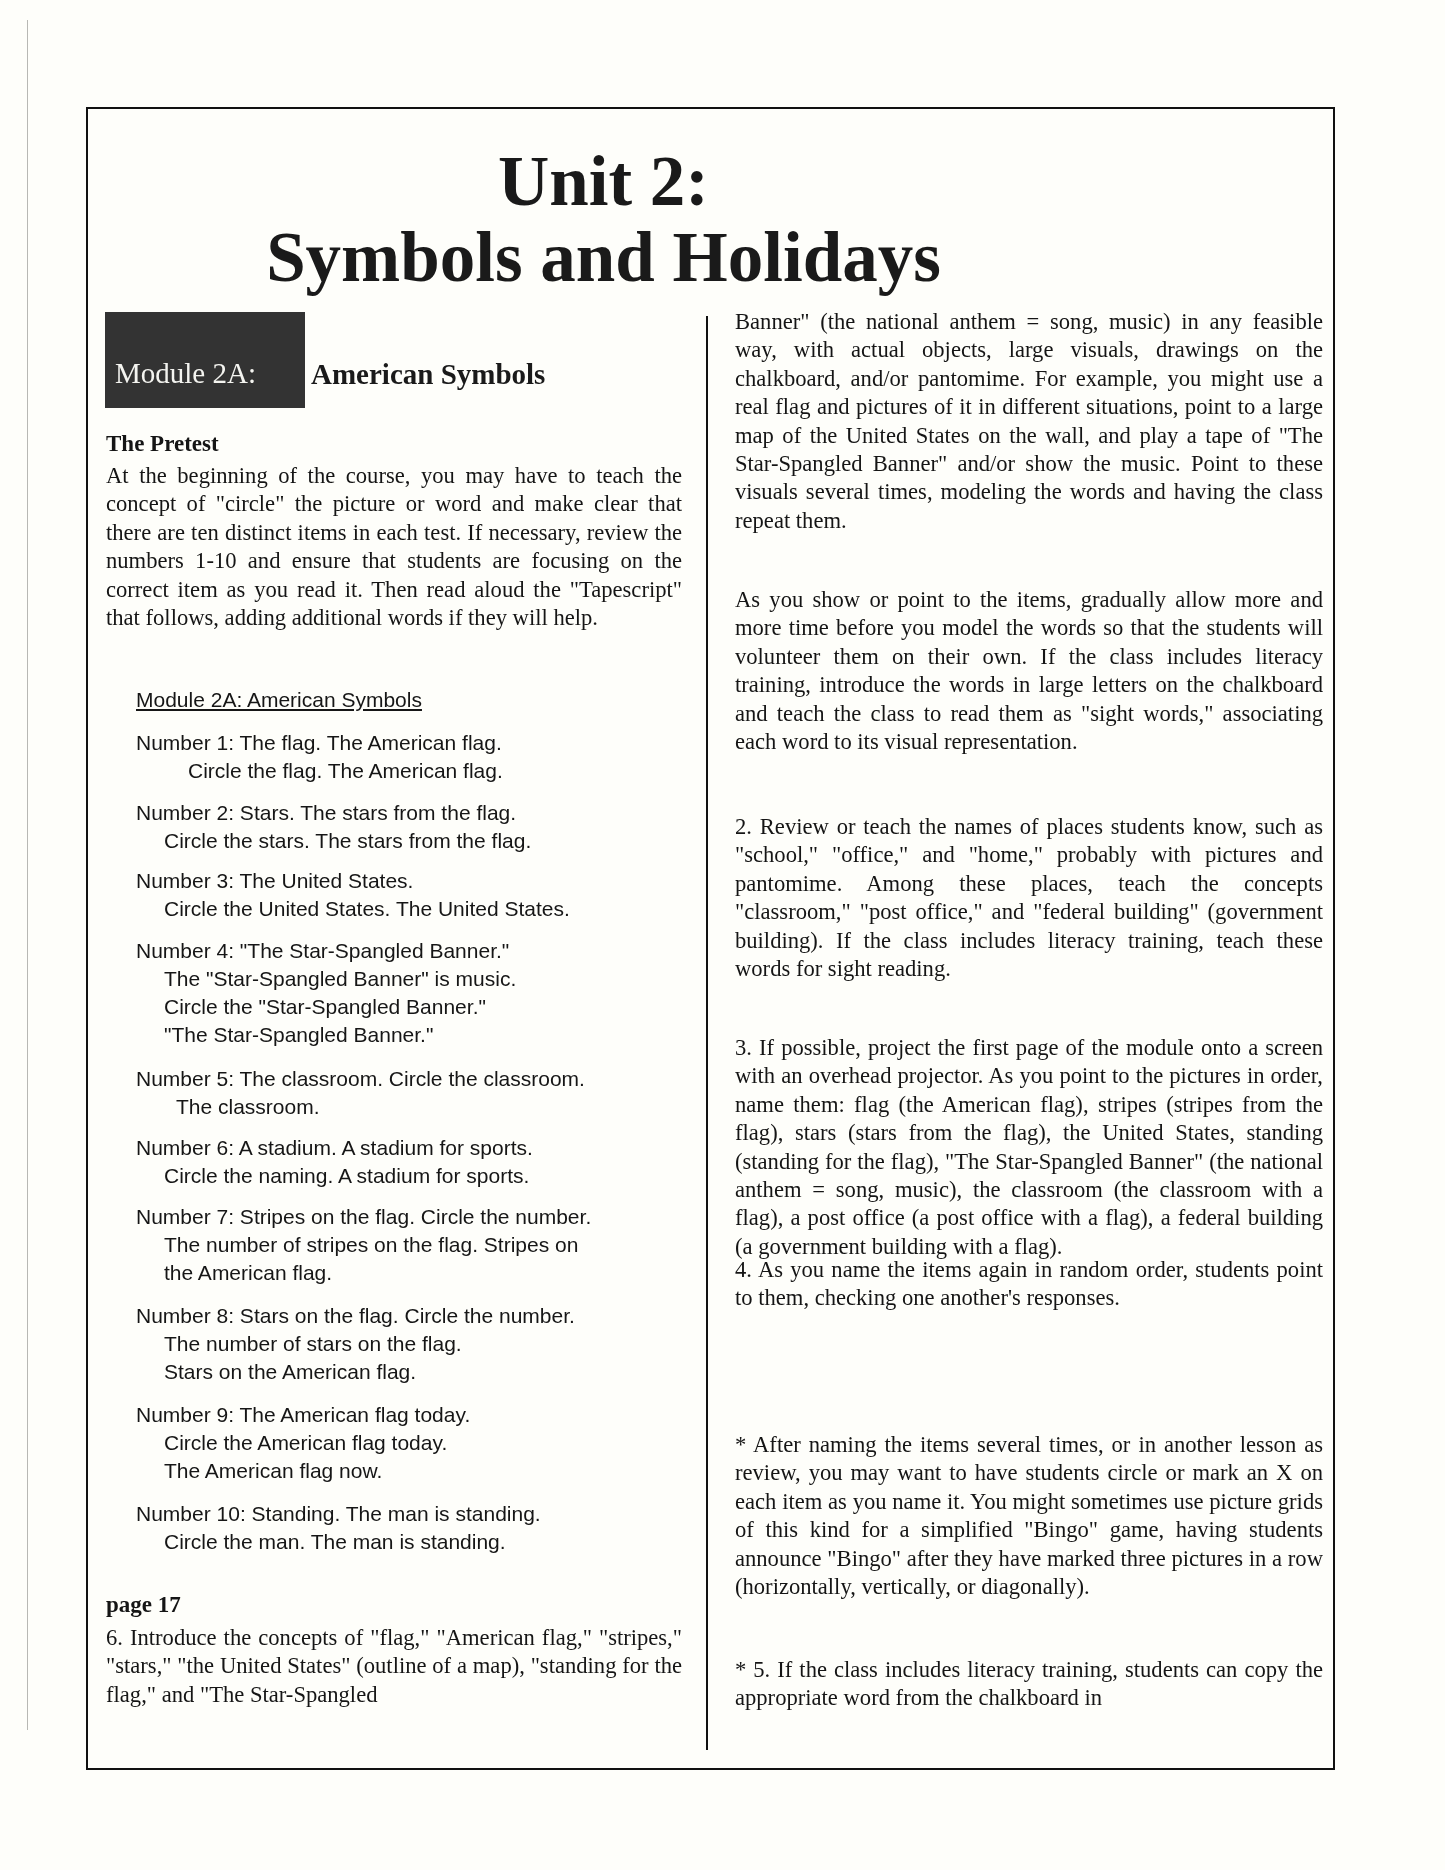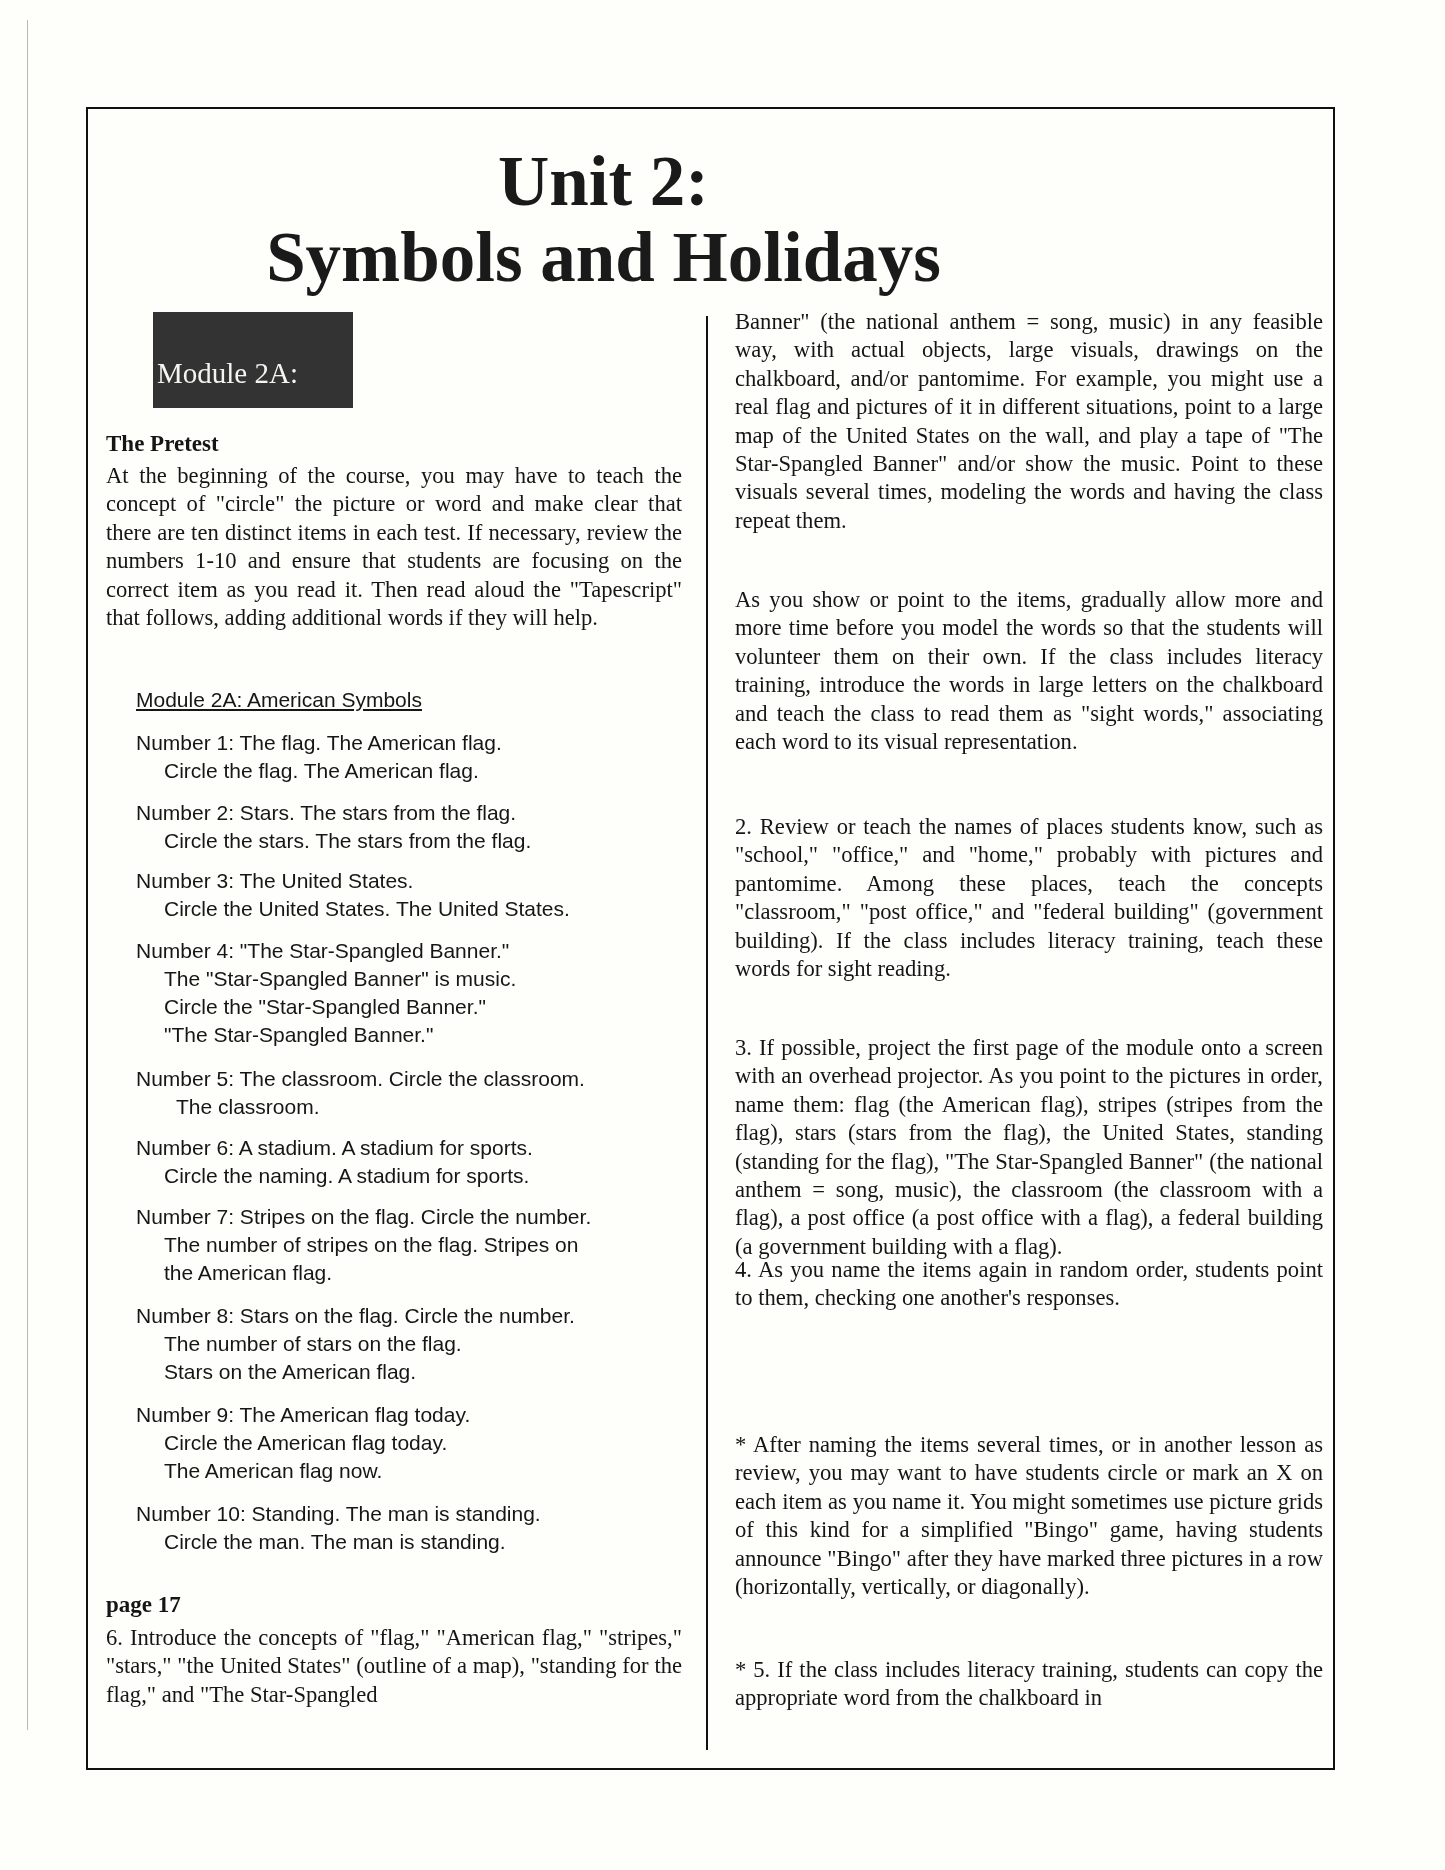--- a/index.html
+++ b/index.html
@@ -18,22 +18,22 @@
     font-family: "Liberation Serif", serif; font-weight: bold; color: #1a1a1a;
     font-size: 71px; line-height: 1; letter-spacing: 0px; margin: 0;
   }
   .title.l1 { top: 146px; }
   .title.l2 { top: 222px; font-size: 71px; }
   .divider { position: absolute; left: 706px; top: 316px; width: 2px; height: 1434px; background: #111; }
 
   .module-head { position: absolute; left: 105px; top: 312px; height: 96px; display: flex; align-items: flex-end; }
   .module-box {
     background: #333333; color: #f4f4f0; width: 200px; height: 96px; box-sizing: border-box;
-    display: flex; align-items: flex-end; padding: 0 0 18px 4px;
-    font-family: "Liberation Serif", serif; font-size: 29px; white-space: nowrap; margin-left: 48px;
+    display: flex; align-items: flex-end; padding: 0 0 18px 10px;
+    font-family: "Liberation Serif", serif; font-size: 29px; white-space: nowrap;
   }
   .module-name {
     font-family: "Liberation Serif", serif; font-weight: bold; font-size: 29px; color: #1a1a1a;
     padding: 0 0 17px 6px; white-space: nowrap;
   }
 
   .sec-head { position: absolute; font-weight: bold; font-size: 23px; line-height: 28px; color: #151515; }
   .para {
     position: absolute; font-size: 22.6px; line-height: 28.4px; text-align: justify;
     text-align-last: left; color: #151515; margin: 0;
@@ -55,30 +55,31 @@
 
 <h1 class="title l1">Unit 2:</h1>
 <h1 class="title l2">Symbols and Holidays</h1>
 
 <div class="divider"></div>
 
 <div class="module-head">
   <div class="module-box">
     <span>Module 2A:</span>
   </div>
+  <div class="module-name">American Symbols</div>
 </div>
 
 <div class="sec-head left-col" style="top:430px;">The Pretest</div>
 <p class="para left-col" style="top:462px;">At the beginning of the course, you may have to teach the concept of "circle" the picture or word and make clear that there are ten distinct items in each test. If necessary, review the numbers 1-10 and ensure that students are focusing on the correct item as you read it. Then read aloud the "Tapescript" that follows, adding additional words if they will help.</p>
 
 <div class="tapescript" style="top:0;">
   <div class="tape-line" style="top:686px;text-decoration:underline;">Module 2A: American Symbols</div>
 
   <div class="tape-line" style="top:729px;">Number 1: The flag. The American flag.</div>
-  <div class="tape-line indent" style="top:757px;">Circle the flag. The American flag.</div>
+  <div class="tape-line indent" style="top:757px;margin-left:24px;">Circle the flag. The American flag.</div>
 
   <div class="tape-line" style="top:799px;">Number 2: Stars. The stars from the flag.</div>
   <div class="tape-line indent" style="top:827px;">Circle the stars. The stars from the flag.</div>
 
   <div class="tape-line" style="top:867px;">Number 3: The United States.</div>
   <div class="tape-line indent" style="top:895px;">Circle the United States. The United States.</div>
 
   <div class="tape-line" style="top:937px;">Number 4: "The Star-Spangled Banner."</div>
   <div class="tape-line indent" style="top:965px;">The "Star-Spangled Banner" is music.</div>
   <div class="tape-line indent" style="top:993px;">Circle the "Star-Spangled Banner."</div>

